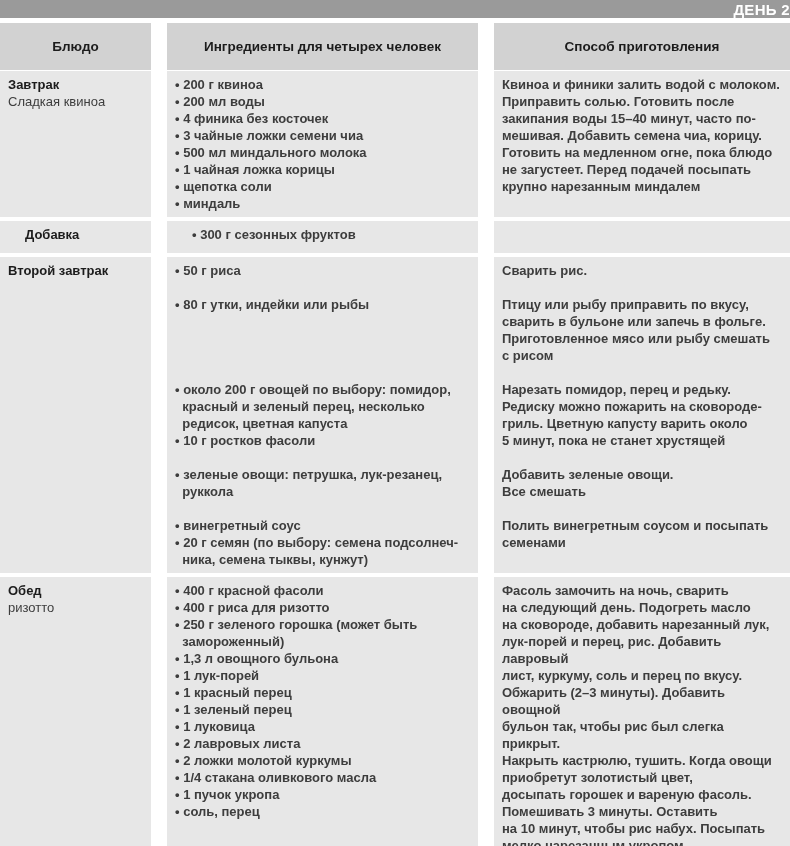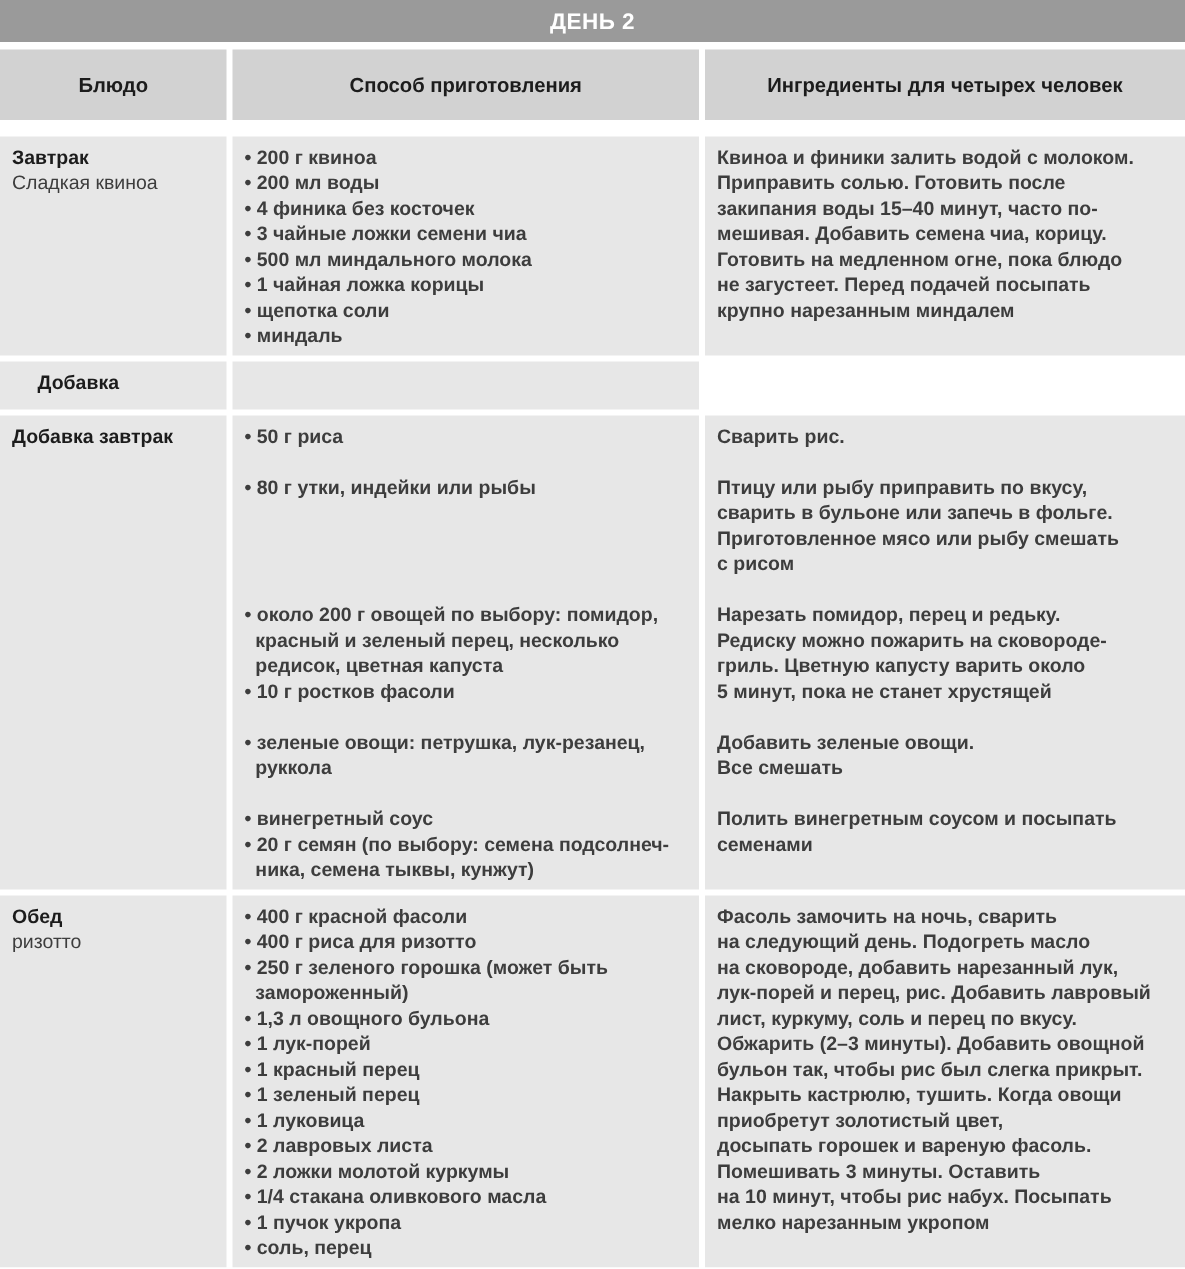--- a/index.html
+++ b/index.html
@@ -12,36 +12,36 @@
   }
   html,body{margin:0;padding:0;background:#ffffff;}
   body{
     width:790px;
     font-family:"Liberation Sans","DejaVu Sans",sans-serif;
     color:var(--text);
     -webkit-font-smoothing:antialiased;
   }
   .tbl{width:790px;}
   .titlebar{
-    height:28px;
+    height:18px;
     background:var(--day-bar-bg);
     color:var(--day-bar-text);
     font-weight:bold;
     font-size:15px;
     letter-spacing:.3px;
-    display:flex;align-items:center;justify-content:center;
+    display:flex;align-items:center;justify-content:flex-end;
   }
   .row{
     display:grid;
     grid-template-columns:151px 311px 1fr;
-    column-gap:4px;
+    column-gap:16px;
     margin-top:4px;
   }
   .row.head{margin-top:5px;}
-  .row.first{margin-top:11px;}
+  .row.first{margin-top:1px;}
   .cell{
     background:var(--body-cell-bg);
     font-size:13px;
     line-height:17px;
     padding:5px 10px 5px 8px;
   }
   .hcell{
     background:var(--header-cell-bg);
     font-weight:bold;
     font-size:13.5px;
@@ -65,22 +65,22 @@
 <body>
 
 <div class="tbl">
 
   <div class="titlebar">
     <span>ДЕНЬ 2</span>
   </div>
 
   <div class="row head">
     <div class="hcell">Блюдо</div>
+    <div class="hcell">Ингредиенты для четырех человек</div>
     <div class="hcell">Способ приготовления</div>
-    <div class="hcell">Ингредиенты для четырех человек</div>
   </div>
 
   <div class="row first">
     <div class="cell">
       <div class="dish-title">Завтрак</div>
       <div class="dish-sub">Сладкая квиноа</div>
     </div>
     <div class="cell pre">• 200 г квиноа
 • 200 мл воды
 • 4 финика без косточек
@@ -96,26 +96,27 @@
 Готовить на медленном огне, пока блюдо
 не загустеет. Перед подачей посыпать
 крупно нарезанным миндалем</div>
   </div>
 
   <div class="row r2">
     <div class="cell">
       <div class="dish-title">Добавка</div>
       <div class="dish-sub"></div>
     </div>
+    <div class="cell pre">• 300 г сезонных фруктов</div>
     <div class="cell pre"></div>
   </div>
 
   <div class="row">
     <div class="cell">
-      <div class="dish-title">Добавка завтрак</div>
+      <div class="dish-title">Второй завтрак</div>
     </div>
     <div class="cell pre">• 50 г риса
 
 • 80 г утки, индейки или рыбы
 
 
 
 
 • около 200 г овощей по выбору: помидор,
   красный и зеленый перец, несколько

